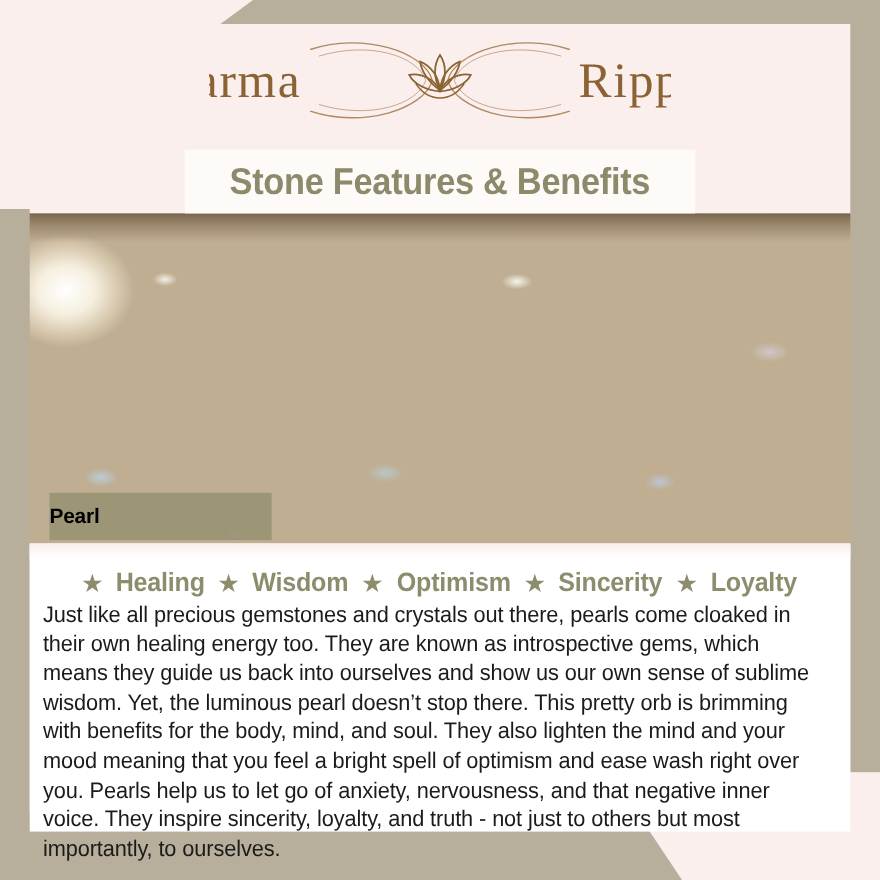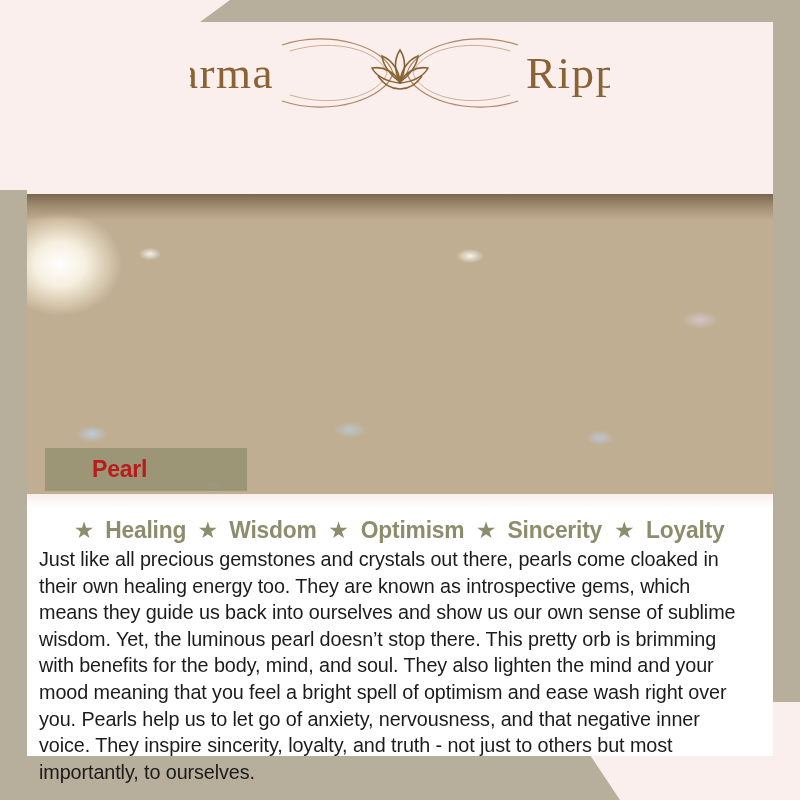--- a/index.html
+++ b/index.html
@@ -151,23 +151,22 @@
     top: 448px; left: 45px;
     width: 202px; height: 43px;
     background: rgba(150,145,113,.86);
     display: flex;
     align-items: center;
     z-index: 5;
   }
   .stone-label-text {
     font-family: "Liberation Sans Narrow", "Liberation Sans", sans-serif;
     font-weight: bold;
-    font-size: 23px;
-    color: #b91c1c;
-    margin-left: 47px;
+    font-size: 19px;
+    color: #000000;
     letter-spacing: -0.2px;
   }
 
   
   .body-card {
     position: absolute;
     top: 494px; left: 27px;
     width: 746px; height: 262px;
     background: #ffffff;
     z-index: 3;
@@ -248,20 +247,23 @@
       <text x="336" y="57" text-anchor="start" font-family="'Liberation Serif', serif" font-size="45" fill="#8a6233" letter-spacing="1.5">Ripple</text>
     </svg>
   </div>
 
   <div class="photo">
     <div class="photo-canvas"></div>
     <div class="photo-sheen"></div>
     <div class="photo-topband"></div>
   </div>
 
+  <div class="title-banner">
+    <div class="title-text">Stone Features &amp; Benefits</div>
+  </div>
 
   <div class="stone-label">
     <span class="stone-label-text">Pearl</span>
   </div>
 
   <div class="body-card">
 
     <div class="keywords">
       <span class="kw-star">★</span>
       <span class="kw-word">Healing</span>

